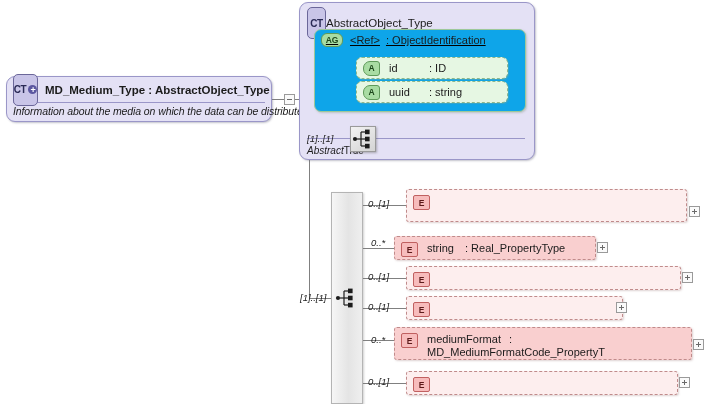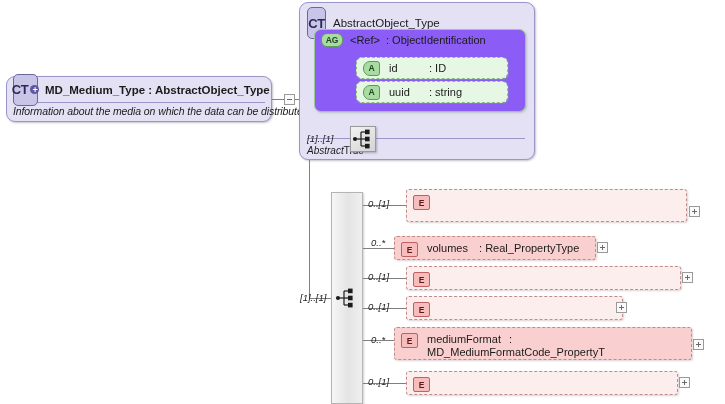--- a/index.html
+++ b/index.html
@@ -68,21 +68,21 @@
     position: relative;
     display: inline-flex;
     align-items: center;
     justify-content: center;
     width: 25px;
     height: 32px;
     box-sizing: border-box;
     background: #c9c5e8;
     border: 1px solid #6b6799;
     border-radius: 5px;
-    font-size: 13px;
+    font-size: 10px;
     font-weight: bold;
     color: #2a2a55;
     letter-spacing: -0.3px;
     flex: none;
   }
   .icon-ct.plain { width: 19px; }
   .icon-ct .ct-label { margin-right: 1px; }
   .icon-ct .plus-dot {
     width: 9px; height: 9px;
     border-radius: 50%;
@@ -115,21 +115,20 @@
     box-shadow: 1px 1px 2px rgba(120,120,140,.45);
   }
   .ct-big .big-title {
     display: flex;
     align-items: center;
     padding: 4px 0 0 7px;
   }
   .ct-big .big-title .t {
     font-size: 11.5px;
     color: #1b1b1b;
-    margin-left: 7px;
   }
   .ct-big .abstract-divider {
     position: absolute;
     left: 7px; right: 9px;
     bottom: 20px;
     height: 0;
     border-top: 1px solid #9a96c8;
   }
   .ct-big .abstract-row {
     position: absolute;
@@ -143,24 +142,25 @@
   .ct-big .abstract-row .v { font-weight: normal; }
 
   
   .ag-box {
     position: absolute;
     left: 14px;
     top: 26px;
     width: 212px;
     height: 83px;
     box-sizing: border-box;
-    background: #8b5cf6;
+    background: #0ea5e9;
     border: 1px solid #9dc89a;
     border-radius: 7px;
     box-shadow: 1px 1px 2px rgba(130,150,130,.4);
+    text-decoration: underline;
   }
   .ag-box .ag-head {
     display: flex;
     align-items: center;
     padding: 3px 0 0 6px;
   }
   .ag-box .ag-head .ref {
     font-size: 11px;
     color: #1b1b1b;
     margin-left: 7px;
@@ -452,21 +452,21 @@
     </span>
   </div>
   <div class="expand" style="left:689px; top:206px;"></div>
 
   <div class="card" style="left:371px; top:237px;">0..*</div>
   <div class="el-box multi" style="left:394px; top:236px; width:202px; height:24px;">
     <span class="icon-e">
       <span>E</span>
     </span>
     <span class="etext">
-      <span>volumes</span>
+      <span>string</span>
       <span style="display:inline-block;width:8px"></span><span>: Real_PropertyType</span>
     </span>
   </div>
   <div class="expand" style="left:597px; top:242px;"></div>
 
   <div class="card" style="left:368px; top:271px;">0..[1]</div>
   <div class="el-box opt" style="left:406px; top:266px; width:275px; height:24px;">
     <span class="icon-e">
       <span>E</span>
     </span>

